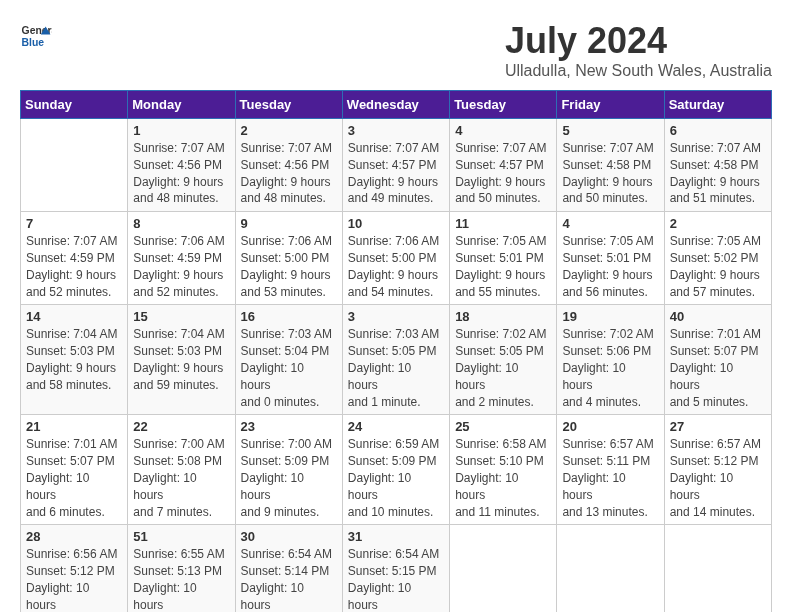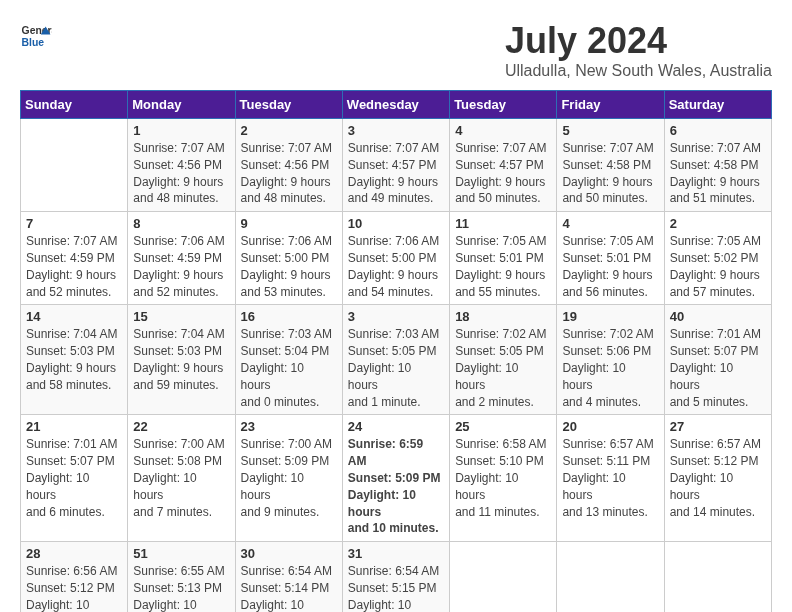--- a/index.html
+++ b/index.html
@@ -275,21 +275,21 @@
         </td>
         <td>
           <span class="day-number">23</span>
           <div class="day-info" style="white-space: pre-line;">Sunrise: 7:00 AM
 Sunset: 5:09 PM
 Daylight: 10 hours
 and 9 minutes.</div>
         </td>
         <td>
           <span class="day-number">24</span>
-          <div class="day-info" style="white-space: pre-line; font-weight: bold;">Sunrise: 6:59 AM
+          <div class="day-info" style="white-space: pre-line;">Sunrise: 6:59 AM
 Sunset: 5:09 PM
 Daylight: 10 hours
 and 10 minutes.</div>
         </td>
         <td>
           <span class="day-number">25</span>
           <div class="day-info" style="white-space: pre-line;">Sunrise: 6:58 AM
 Sunset: 5:10 PM
 Daylight: 10 hours
 and 11 minutes.</div>

